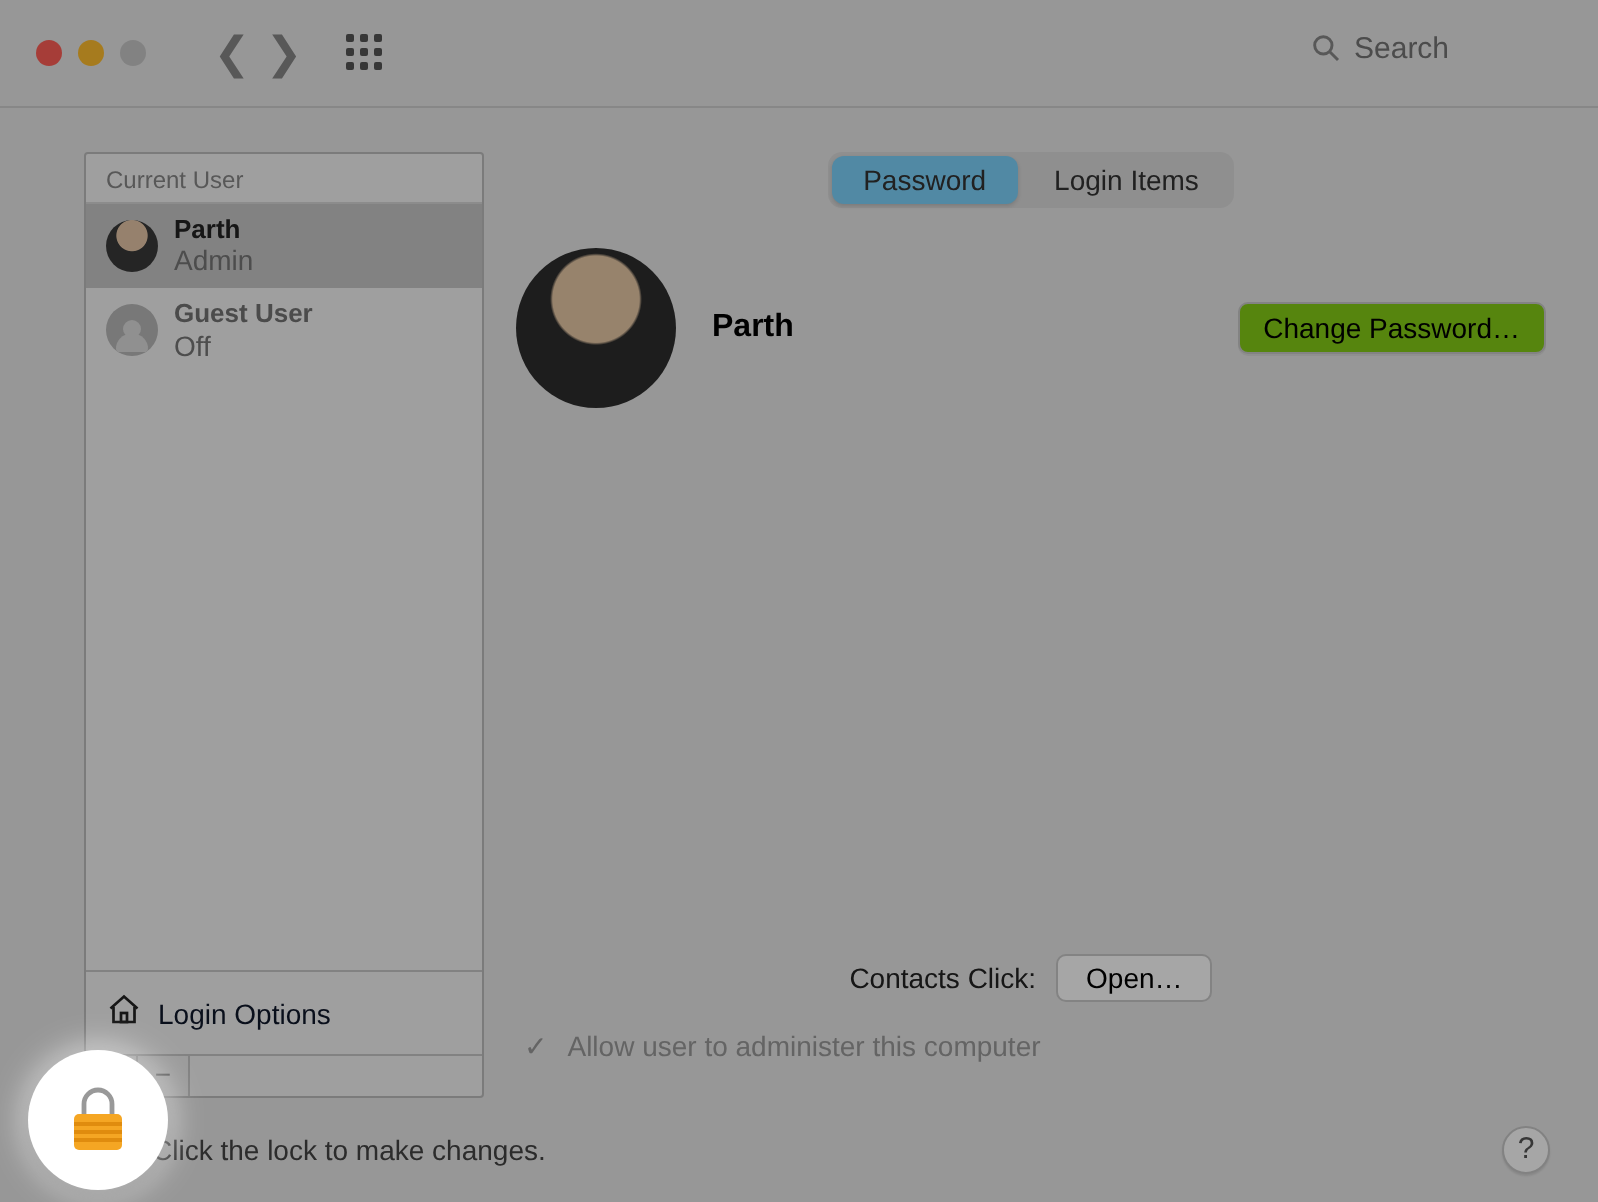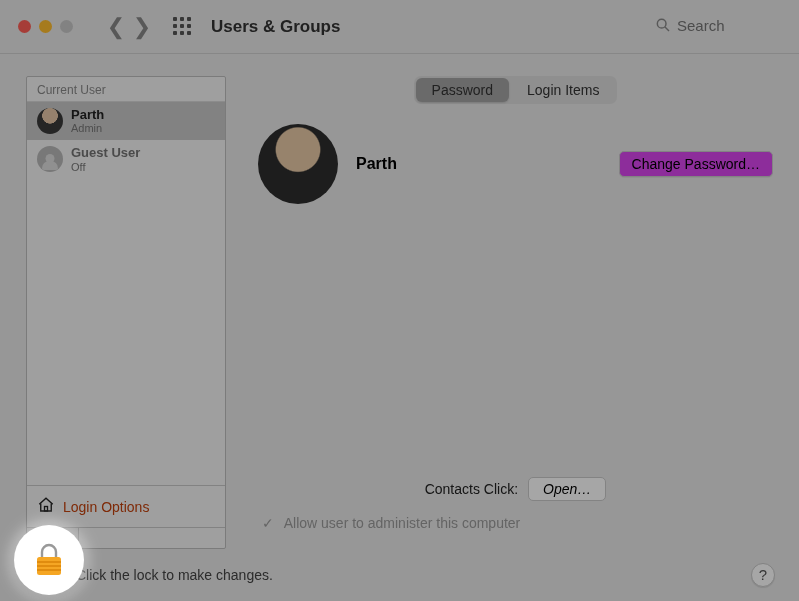--- a/index.html
+++ b/index.html
@@ -13,53 +13,53 @@
   .tl.red{background:#ff5f56;} .tl.yellow{background:#ffbd2e;} .tl.green{background:#c8c8c8;}
   .nav-arrow { width:26px; text-align:center; font-size:22px; color:#888; cursor:default; user-select:none;}
   .grid-icon { width:20px; height:20px; margin:0 18px; display:grid; grid-template-columns:repeat(3,4px); grid-template-rows:repeat(3,4px); gap:3px;}
   .grid-icon span{background:#555;width:4px;height:4px;border-radius:1px;}
   .title { font-size:17px; font-weight:700; color:#333; }
   .search-wrap{ margin-left:auto; display:flex; align-items:flex-start; gap:6px; color:#888;}
   .search-icon svg{width:16px;height:16px;}
   .search-input{ border:none; background:transparent; font-size:15px; color:#888; width:110px; outline:none; }
 
   
-  .body { display:flex; height:calc(601px - 54px - 52px); padding:22px 26px 0 26px; gap:32px;justify-content:flex-end; }
+  .body { display:flex; height:calc(601px - 54px - 52px); padding:22px 26px 0 42px; gap:16px;justify-content:flex-end; }
   .sidebar { width:200px; border:1px solid #bdbdbd; border-radius:2px; background:#f5f5f5; display:flex; flex-direction:column; }
   .section-head{ font-size:12px; color:#888; padding:6px 10px 4px; border-bottom:1px solid #d8d8d8;}
   .user-row{ display:flex; align-items:center; gap:8px; padding:6px 10px; }
   .user-row.selected{ background:#c8c8c8;}
   .avatar{ width:26px; height:26px; border-radius:50%; background:#999 center/cover; flex:0 0 26px;}
   .avatar.parth{ background: radial-gradient(circle at 50% 30%, #e6c7a8 0 34%, #3a3a3a 36% 100%);}
   .avatar.guest{ background:#b8b8b8; position:relative;}
   .avatar.guest::before{content:"";position:absolute;left:50%;top:28%;transform:translateX(-50%);width:9px;height:9px;border-radius:50%;background:#ddd;}
   .avatar.guest::after{content:"";position:absolute;left:50%;bottom:2px;transform:translateX(-50%);width:16px;height:9px;border-radius:8px 8px 2px 2px;background:#ddd;}
   .uname{font-size:13px;font-weight:600;color:#222;line-height:1.1;}
-  .urole{font-size:11px;color:#777;}
+  .urole{font-size:14px;color:#777;}
   .sidebar-spacer{flex:1;}
   .login-options{ display:flex; align-items:center; gap:8px; padding:10px 10px; border-top:1px solid #c8c8c8;}
   .home-icon svg{width:18px;height:18px;}
-  .login-options span{font-size:14px;color:#c2410c;}
+  .login-options span{font-size:14px;color:#0f172a;}
   .pm-row{ display:flex; border-top:1px solid #c8c8c8;}
   .pm-btn{ width:26px; height:20px; border-right:1px solid #c8c8c8; text-align:center; font-size:14px; color:#888; line-height:19px; background:#efefef;}
   .pm-btn:last-child{border-right:1px solid #c8c8c8;}
 
   
   .detail{ flex:1; display:flex; flex-direction:column; }
   .seg-wrap{ display:flex; justify-content:center; margin-bottom:20px;}
   .segmented{ display:flex; background:#dcdcdc; border-radius:7px; padding:2px; gap:2px;}
   .seg-btn{ padding:4px 16px; font-size:14px; color:#333; border-radius:6px; cursor:default;}
-  .seg-btn.active{ background:#a3a3a3; box-shadow:0 1px 2px rgba(0,0,0,0.15);}
+  .seg-btn.active{ background:#7dd3fc; box-shadow:0 1px 2px rgba(0,0,0,0.15);}
   .user-header{ display:flex; align-items:center; gap:18px; }
   .big-avatar{ width:80px; height:80px; border-radius:50%; background: radial-gradient(circle at 50% 32%, #e9caa7 0 32%, #2d2d2d 34% 100%); }
   .user-name-big{ font-size:16px; font-weight:700;}
-  .change-pw-btn{ margin-left:auto; background:#d946ef; border:1px solid #c9c9c9; border-radius:5px; padding:4px 12px; font-size:14px; box-shadow: 0 1px 0 rgba(0,0,0,0.05);}
+  .change-pw-btn{ margin-left:auto; background:#84cc16; border:1px solid #c9c9c9; border-radius:5px; padding:4px 12px; font-size:14px; box-shadow: 0 1px 0 rgba(0,0,0,0.05);}
   .detail-spacer{flex:1;}
   .contacts-row{ display:flex; align-items:center; justify-content:center; gap:10px; font-size:14px; color:#222; margin-bottom:14px;}
-  .open-btn{ background:#fff; border:1px solid #c9c9c9; border-radius:5px; padding:3px 14px; font-size:14px;font-style:italic;}
+  .open-btn{ background:#fff; border:1px solid #c9c9c9; border-radius:5px; padding:3px 14px; font-size:14px;}
   .admin-check{ display:flex; align-items:center; gap:10px; color:#9a9a9a; font-size:14px; padding-left:4px; padding-bottom:18px;}
   .admin-check .chk{ font-size:14px; color:#9a9a9a;}
 
   
   .footer{ position:absolute; left:0; right:0; bottom:0; height:52px; display:flex; align-items:center; padding:0 24px; }
   .lock-text{ font-size:14px; color:#444; margin-left:52px;}
   .help-btn{ margin-left:auto; width:24px; height:24px; border-radius:50%; background:#fff; border:1px solid #c8c8c8; text-align:center; line-height:22px; font-size:15px; color:#555; box-shadow:0 1px 1px rgba(0,0,0,0.1);}
 
   
   .lock-bubble{ position:absolute; left:14px; bottom:6px; width:70px; height:70px; border-radius:50%; background:#fff; display:flex; align-items:center; justify-content:center; z-index:60; box-shadow:0 0 18px rgba(255,255,255,0.8),0 2px 6px rgba(0,0,0,0.25); }
@@ -80,21 +80,20 @@
     <span></span>
       <span></span>
       <span></span>
       <span></span>
       <span></span>
       <span></span>
       <span></span>
       <span></span>
       <span></span>
   </div>
-  <div class="title">Users &amp; Groups</div>
   <div class="search-wrap">
     <span class="search-icon">
       <svg viewBox="0 0 24 24" fill="none" stroke="#888" stroke-width="2.2">
           <circle cx="10" cy="10" r="6.5"></circle>
           <line x1="15" y1="15" x2="21" y2="21"></line>
         </svg>
     </span>
     <input class="search-input" placeholder="Search" style="">
   </div>
 </div>

